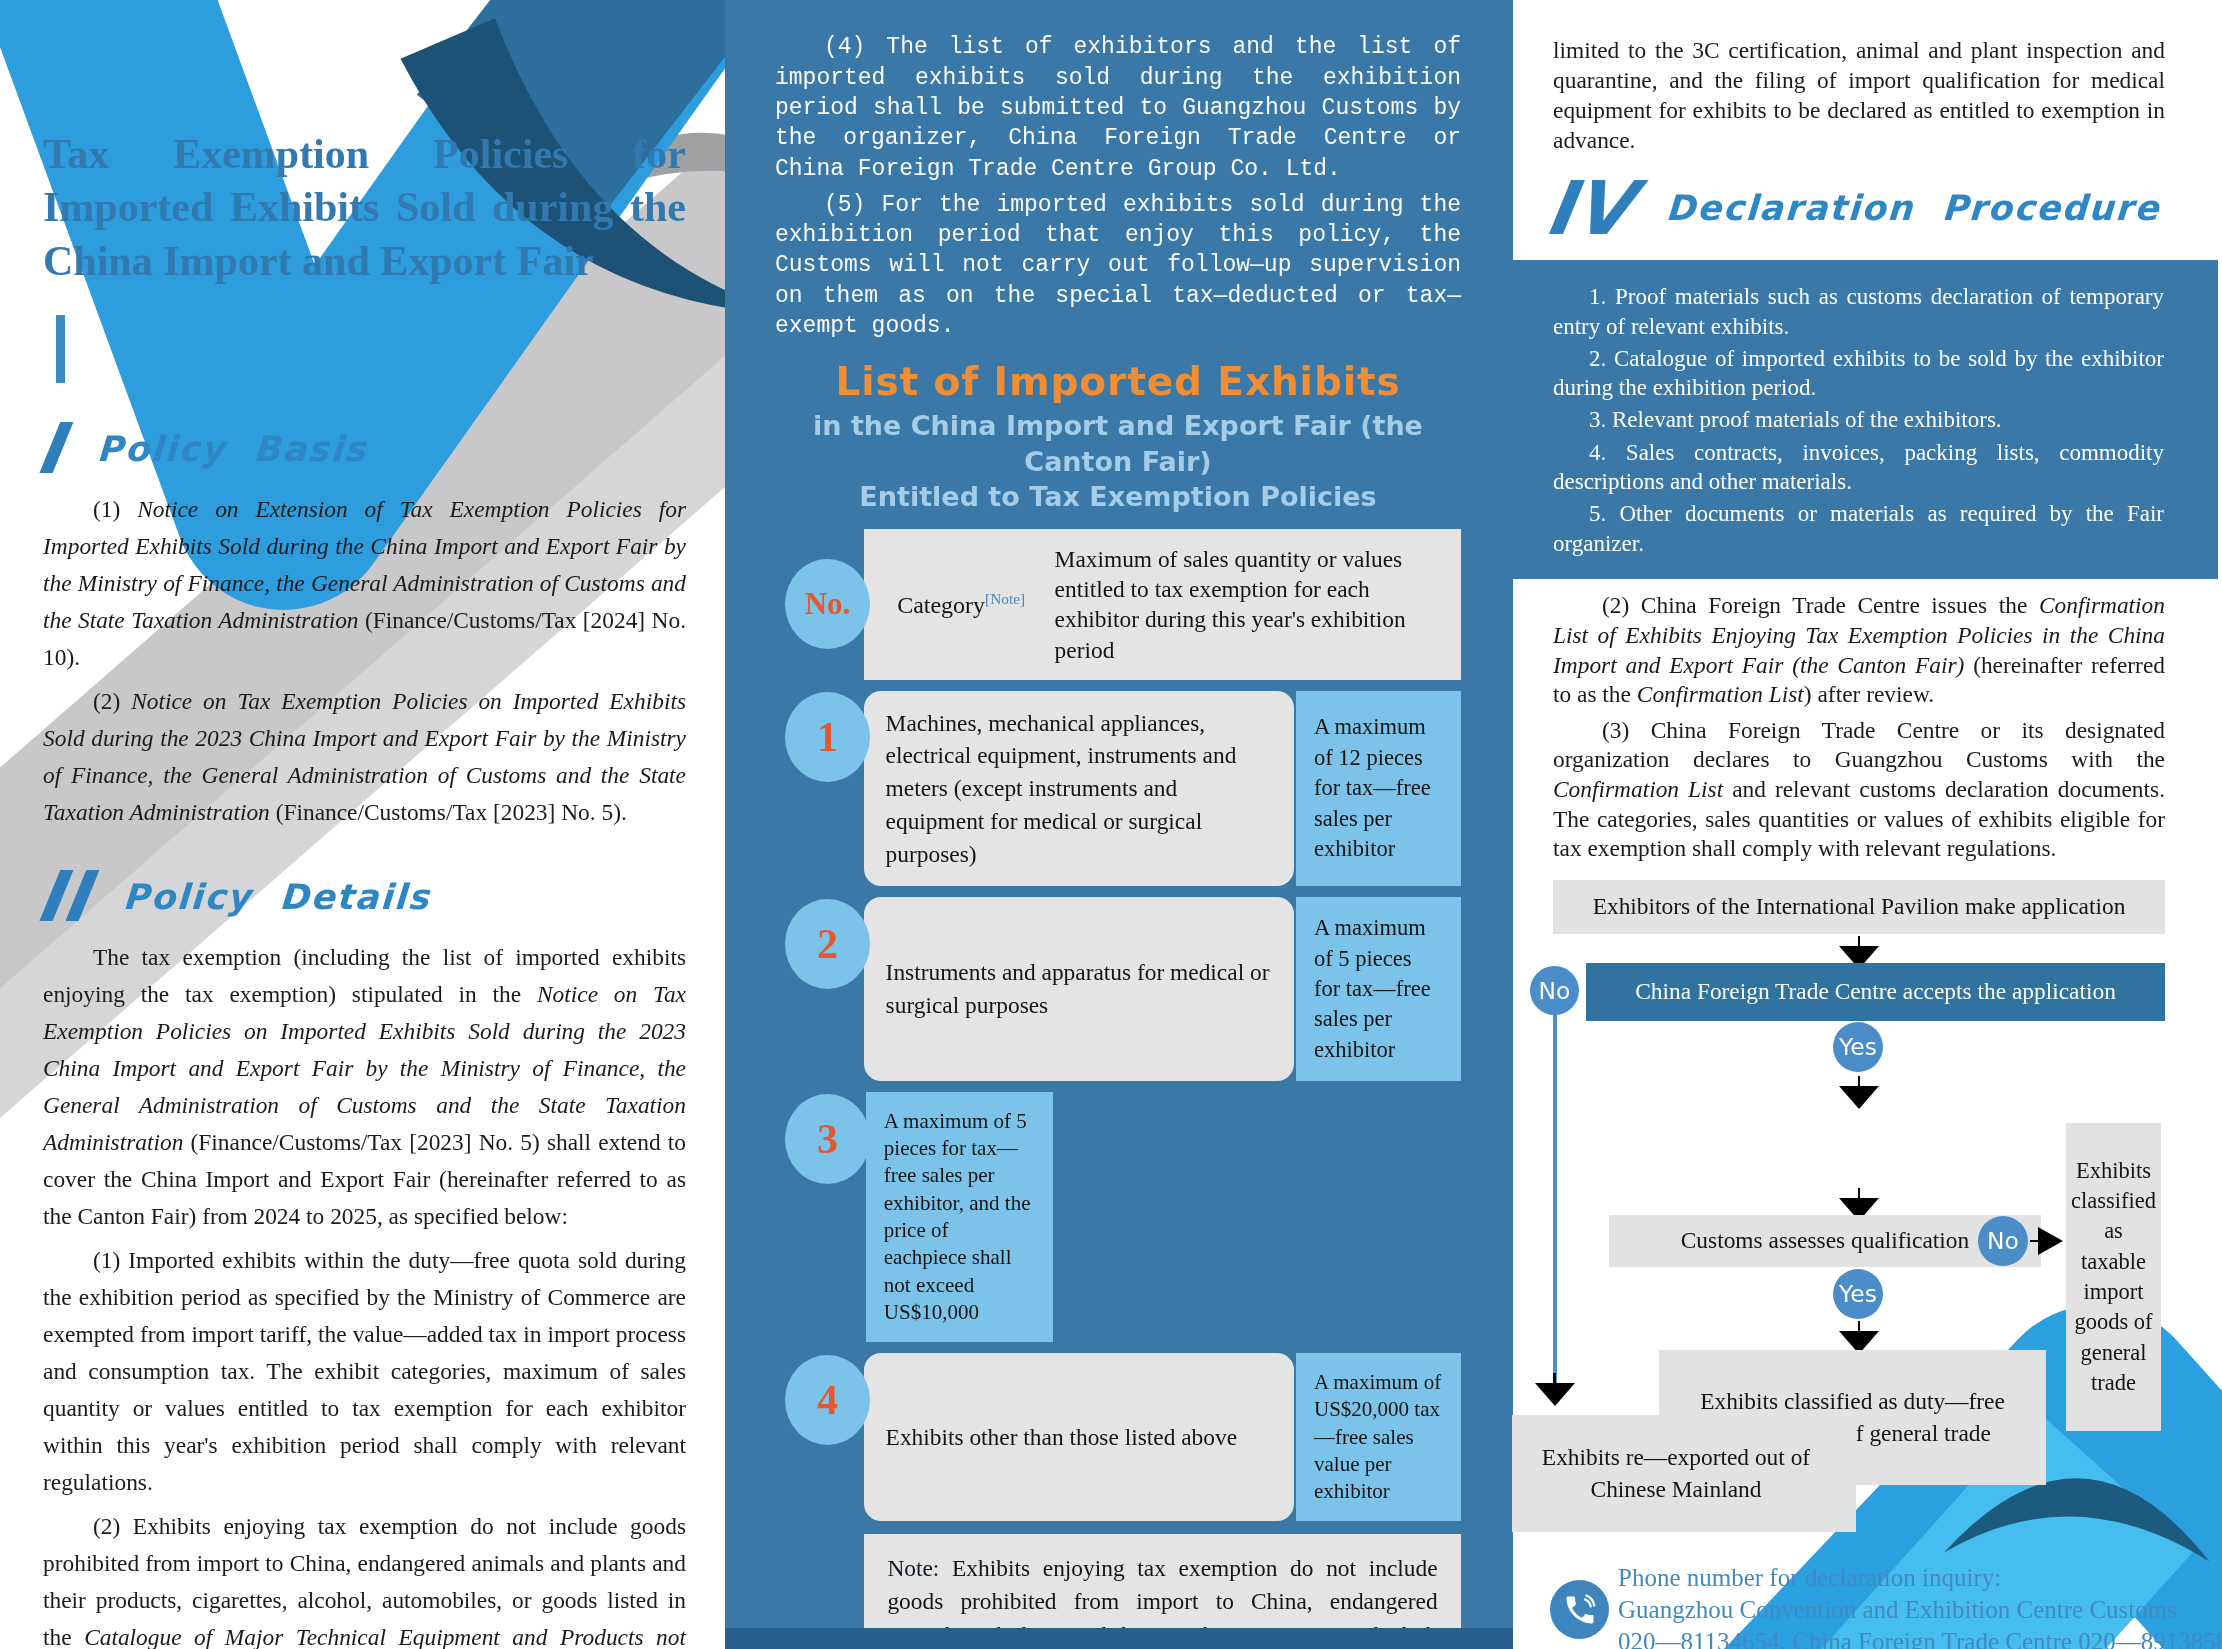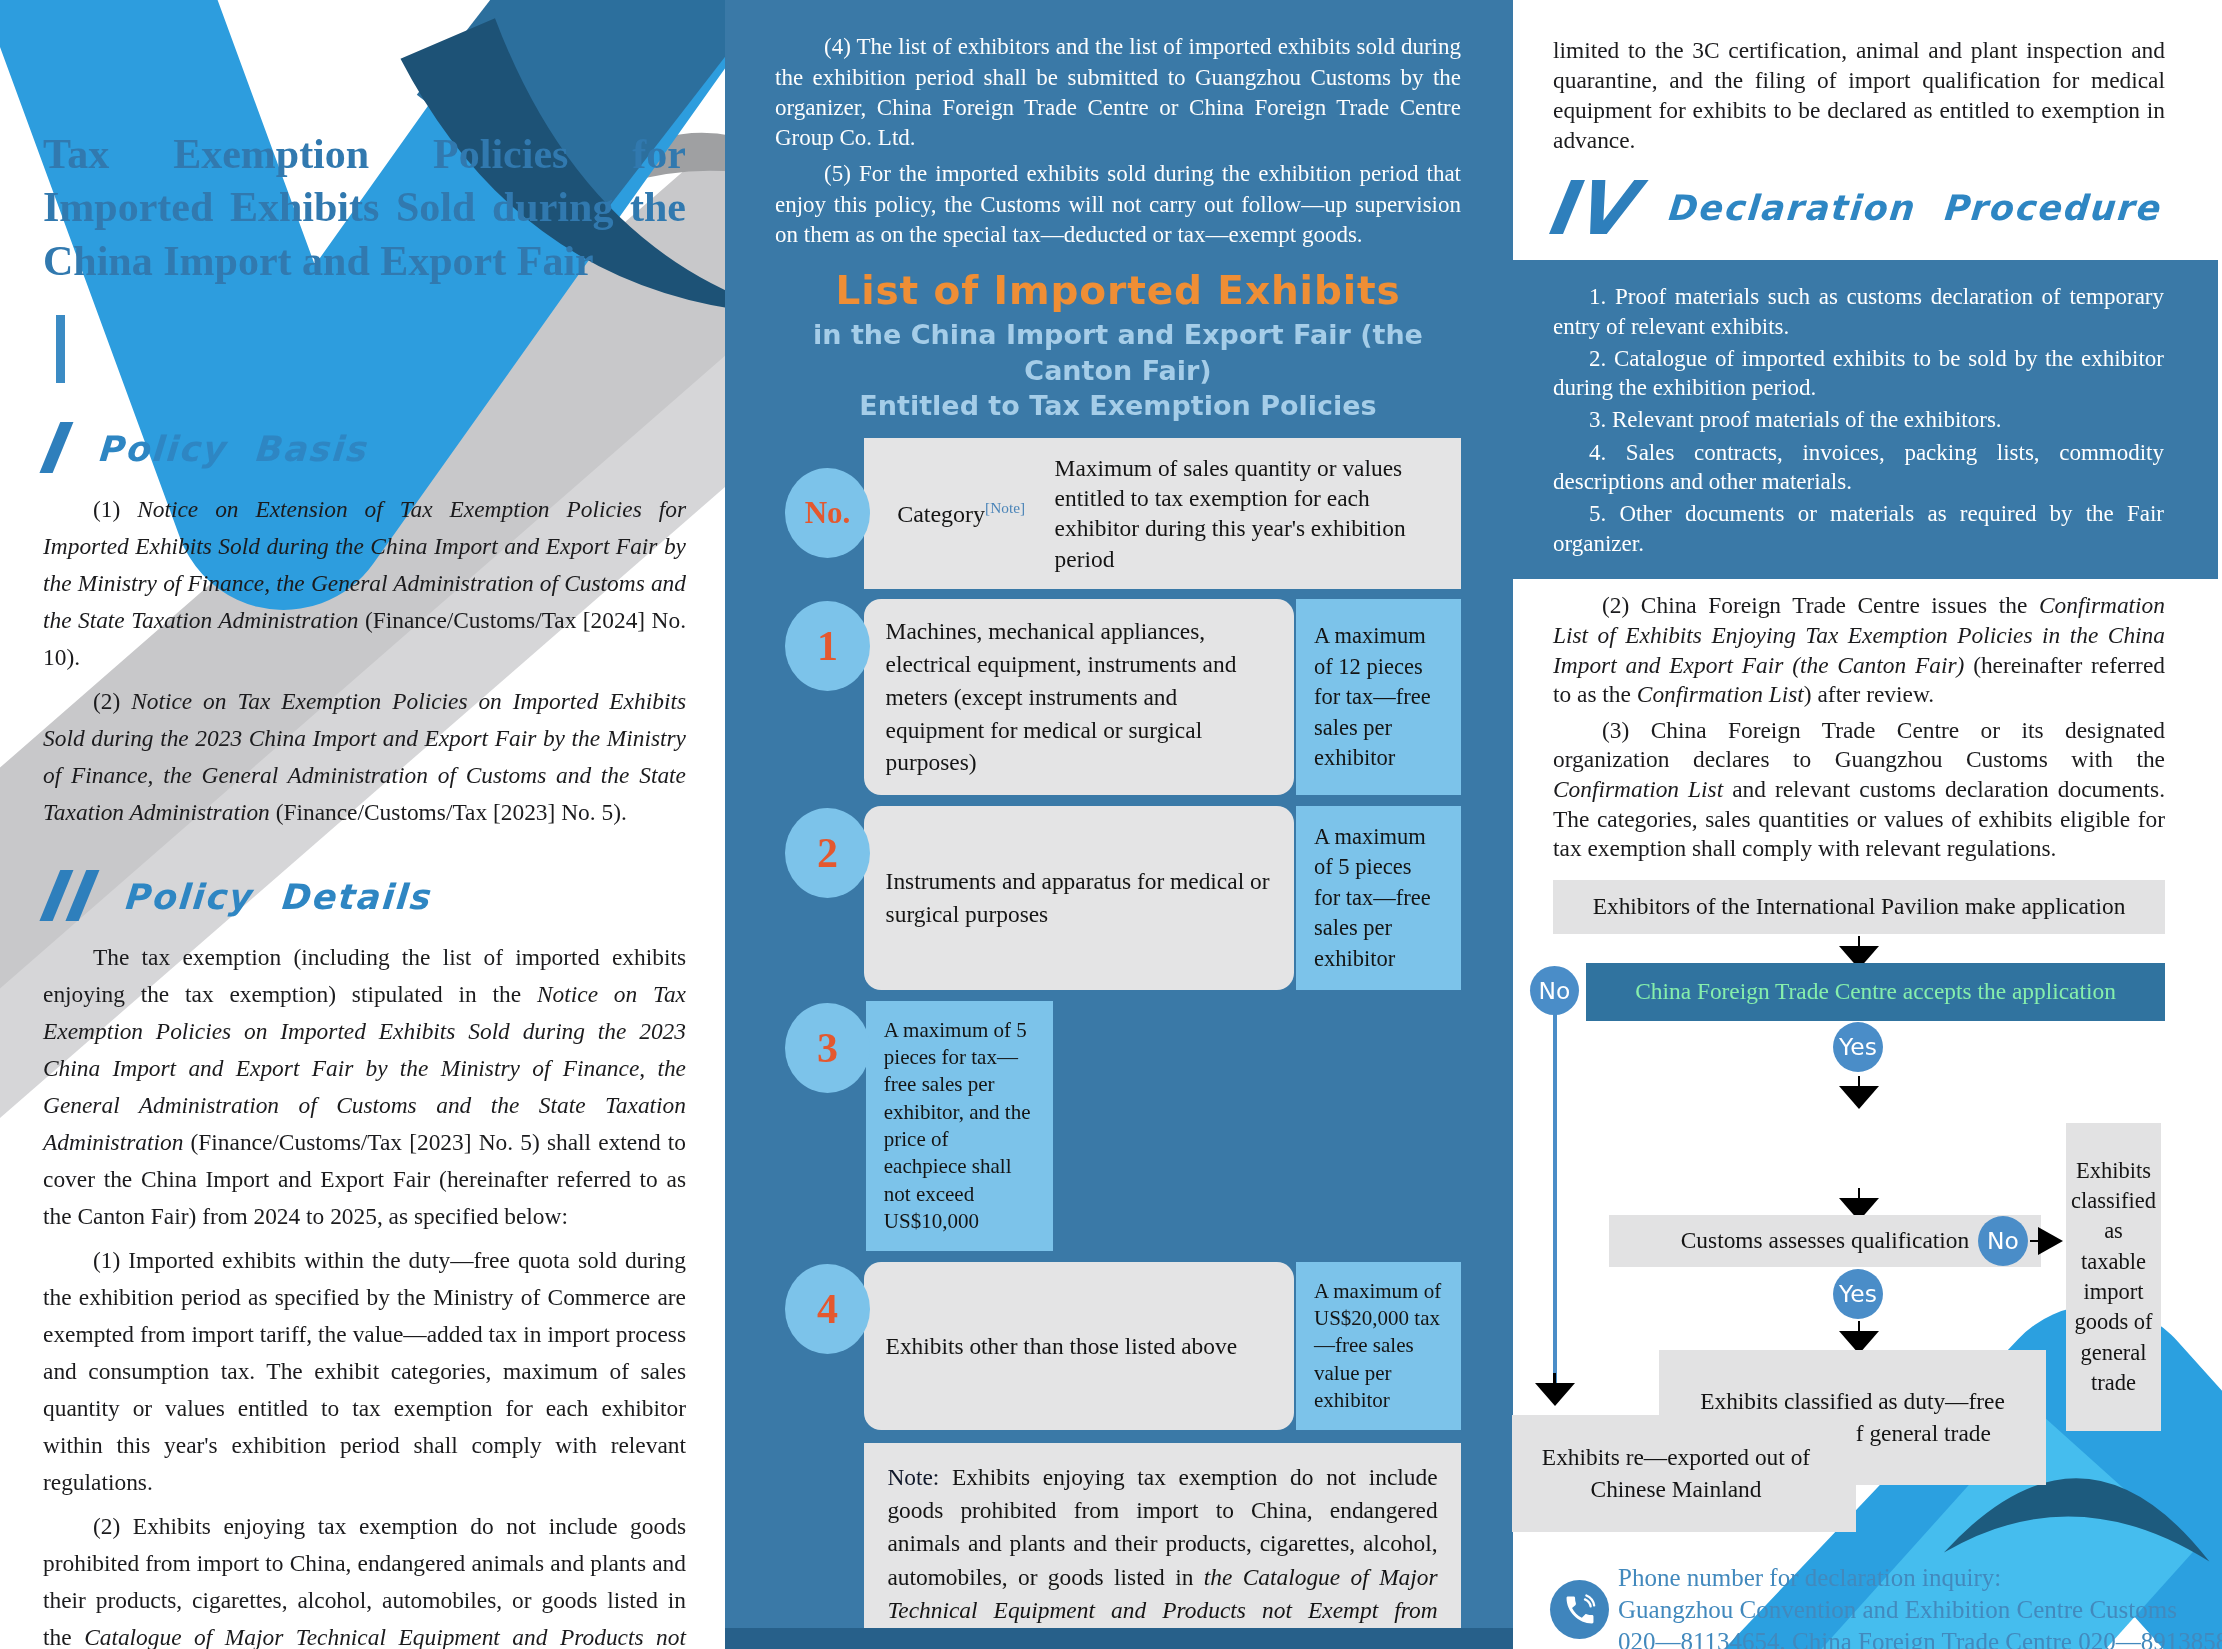--- a/index.html
+++ b/index.html
@@ -22,21 +22,21 @@
   .numeral{font-family:"DejaVu Sans",sans-serif;font-weight:bold;font-style:italic;
            display:inline-block;transform:skewX(-12deg);line-height:1;}
   .num-left{font-size:70px;color:#2e7fbc;}
   .sec-title{font-family:"DejaVu Sans",sans-serif;font-weight:bold;font-style:italic;
              transform:skewX(-6deg);display:inline-block;font-size:35px;color:#2e86c3;
              letter-spacing:1.8px;word-spacing:14.4px;margin-left:31px;}
   .body-p{font-size:23.4px;line-height:1.58;text-align:justify;text-indent:50px;margin:7.2px 0 0 0;}
 
   
   .mid-inner{position:absolute;left:50px;top:27px;width:686px;}
-  .mid-p{font-size:23px;line-height:1.32;text-align:justify;text-indent:49px;margin:5.4px 0 0 0;color:#fdfdfd;}
+  .mid-p{font-size:23px;line-height:1.32;text-align:justify;text-indent:49px;margin:5.4px 0 0 0;color:#fdfdfd;font-family:Liberation Mono, monospace;}
   .list-title{font-family:"DejaVu Sans",sans-serif;font-weight:bold;font-size:39px;color:#ef8e35;
               text-align:center;margin-top:18px;letter-spacing:0.9px;}
   .list-sub{font-family:"DejaVu Sans",sans-serif;font-weight:bold;font-size:27px;color:#a5cde8;
             text-align:center;line-height:1.32;margin-top:3.6px;}
   .tbl{margin-top:14.4px;}
   .trow{position:relative;display:flex;margin:10.8px 0 0 89px;}
   .tcircle{position:absolute;left:-79px;top:1.8px;width:85px;height:90px;border-radius:50%;
            background:#7cc3ea;display:flex;align-items:center;justify-content:center;
            color:#e4582f;font-size:42px;font-weight:bold;}
   .thead{background:#e4e4e5;color:#141414;align-items:center;padding:14.4px 16px 14.4px 3.6px;min-height:88px;}
@@ -56,21 +56,21 @@
   
   .right-inner{position:absolute;left:41px;top:31px;width:612px;}
   .r-p{font-size:23.4px;line-height:1.27;text-align:justify;margin:5.4px 0 0 0;}
   .indent{text-indent:49px;}
   .num-right{font-size:74px;color:#2e7fbc;}
   .materials{background:#3a79a7;color:#ffffff;margin:14.4px 0 0 -41px;padding:20px 54px 18px 41px;width:611px;}
   .materials p{font-size:23px;line-height:1.28;margin:2.7px 0;text-indent:36px;text-align:justify;}
   .flowchart{position:absolute;left:0;top:862px;width:710px;height:788px;z-index:2;}
   .fbox{position:absolute;background:#e2e2e3;color:#141414;display:flex;align-items:center;
         justify-content:center;text-align:center;font-size:23.4px;line-height:1.35;}
-  .fbox-blue{background:#30739f;color:#86efac;}
+  .fbox-blue{background:#30739f;color:#ffffff;}
   .yn{position:absolute;background:#4a8dc8;color:#ffffff;border-radius:50%;display:flex;
       align-items:center;justify-content:center;font-family:"DejaVu Sans",sans-serif;font-size:23.4px;}
   .arrow-down{position:absolute;width:40px;display:flex;flex-direction:column;align-items:center;}
   .arrow-down .stem{width:2.7px;height:10px;background:#000;}
   .arrow-down .head{width:0;height:0;border-left:20px solid transparent;
                     border-right:20px solid transparent;border-top:23.4px solid #000;}
   .arrow-right{position:absolute;display:flex;align-items:center;}
   .arrow-right .stem{height:2.7px;width:8px;background:#000;}
   .arrow-right .head{width:0;height:0;border-top:14.4px solid transparent;
                      border-bottom:14.4px solid transparent;border-left:25px solid #000;}

